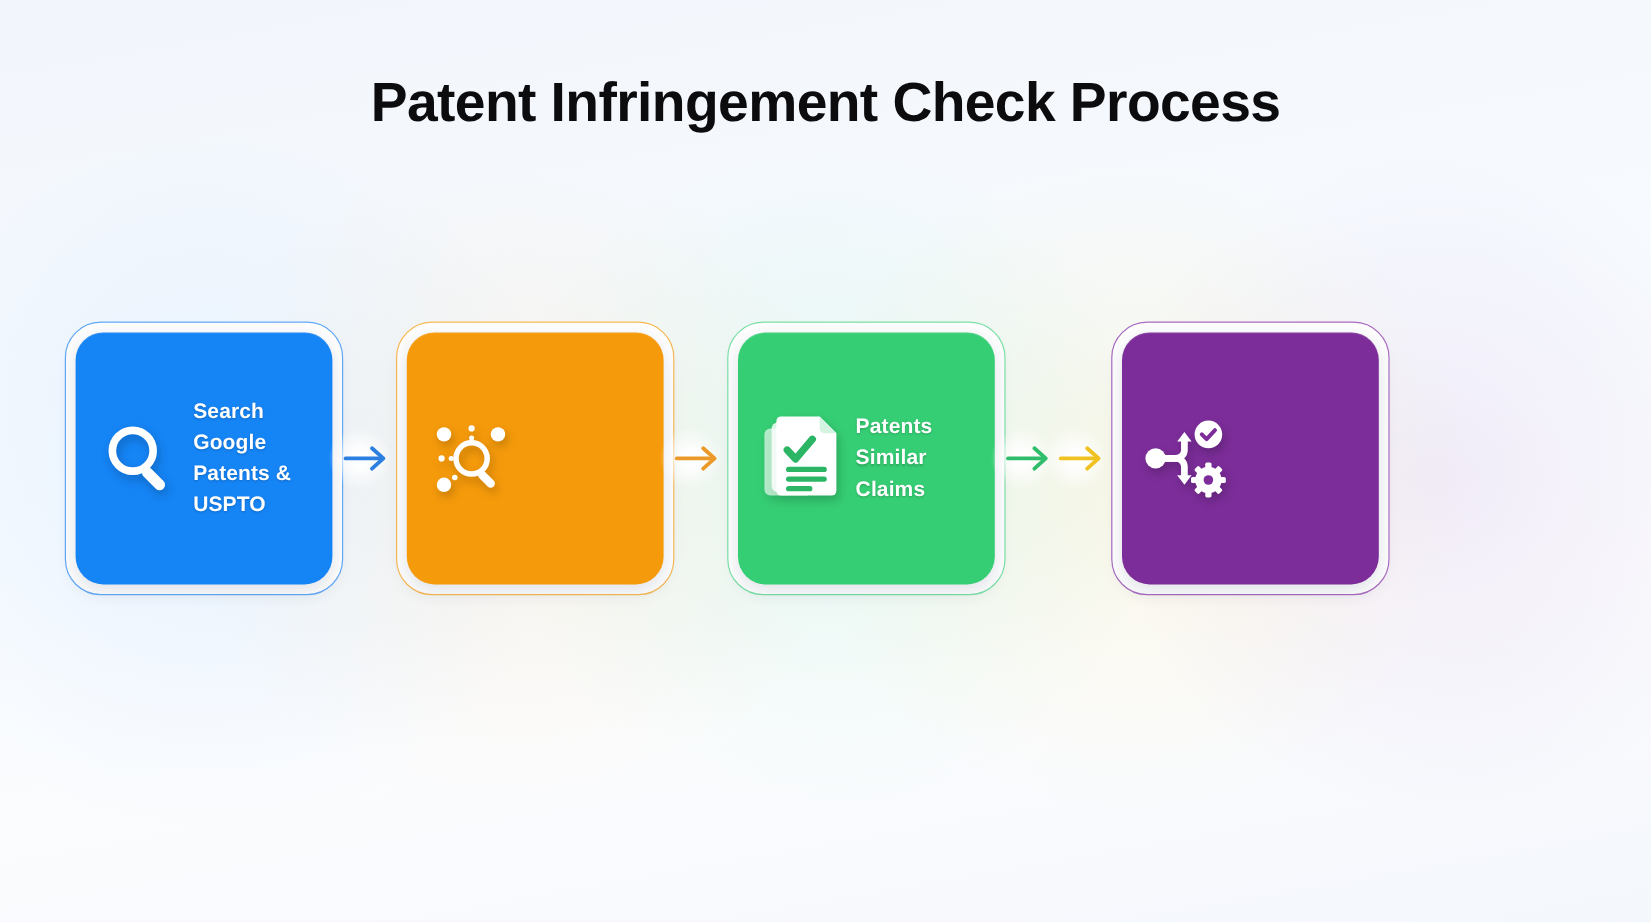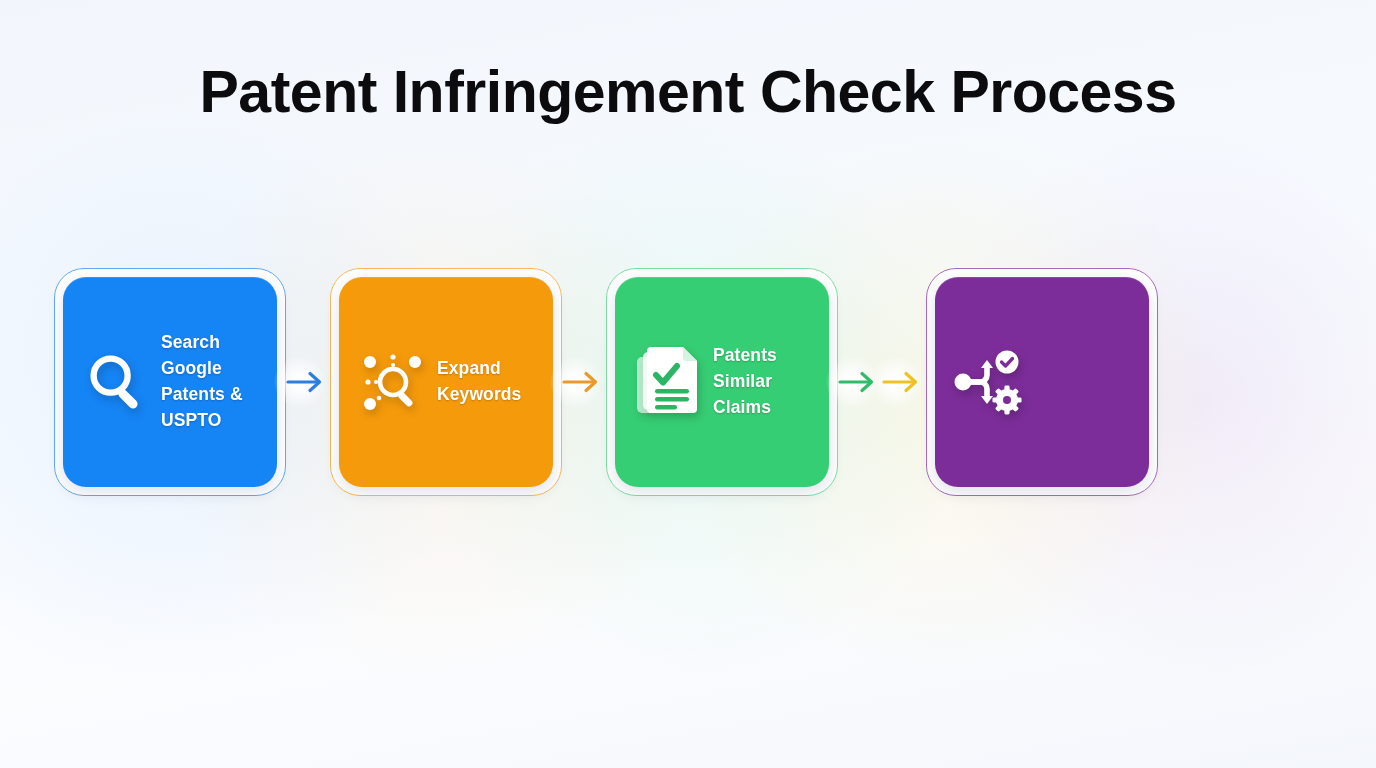--- a/index.html
+++ b/index.html
@@ -31,21 +31,21 @@
     pointer-events: none;
   }
 
   
   #title {
     position: absolute;
     top: 58px;
     left: 0;
     width: 1376px;
     text-align: center;
-    font-size: 59px;
+    font-size: 46px;
     font-weight: 700;
     letter-spacing: -0.5px;
     color: #0c0c0e;
     font-family: "Liberation Sans", "DejaVu Sans", sans-serif;
     white-space: nowrap;
   }
 
   
   #flow {
     position: absolute;
@@ -201,21 +201,20 @@
           <circle cx="13" cy="16" r="6" fill="#ffffff"></circle>
           <circle cx="58" cy="16" r="6" fill="#ffffff"></circle>
           <circle cx="13" cy="58" r="6" fill="#ffffff"></circle>
           <circle cx="36" cy="11" r="2.6" fill="#ffffff"></circle>
           <circle cx="36" cy="19" r="2.1" fill="#ffffff"></circle>
           <circle cx="11" cy="36" r="2.6" fill="#ffffff"></circle>
           <circle cx="19" cy="36" r="2.1" fill="#ffffff"></circle>
           <circle cx="22" cy="52" r="2.3" fill="#ffffff"></circle>
         </svg>
       </span>
-      <span class="step-label">Expand Keywords</span>
     </div>
   </div>
 
   <div class="connector">
     <span class="halo"></span>
     <svg width="44" height="30" viewBox="0 0 44 30">
       <path class="arrow-line" d="M2 15 H32" stroke="#eb9a2a"></path>
       <path class="arrow-line" d="M24 6.5 L33.5 15 L24 23.5" stroke="#eb9a2a"></path>
     </svg>
   </div>

